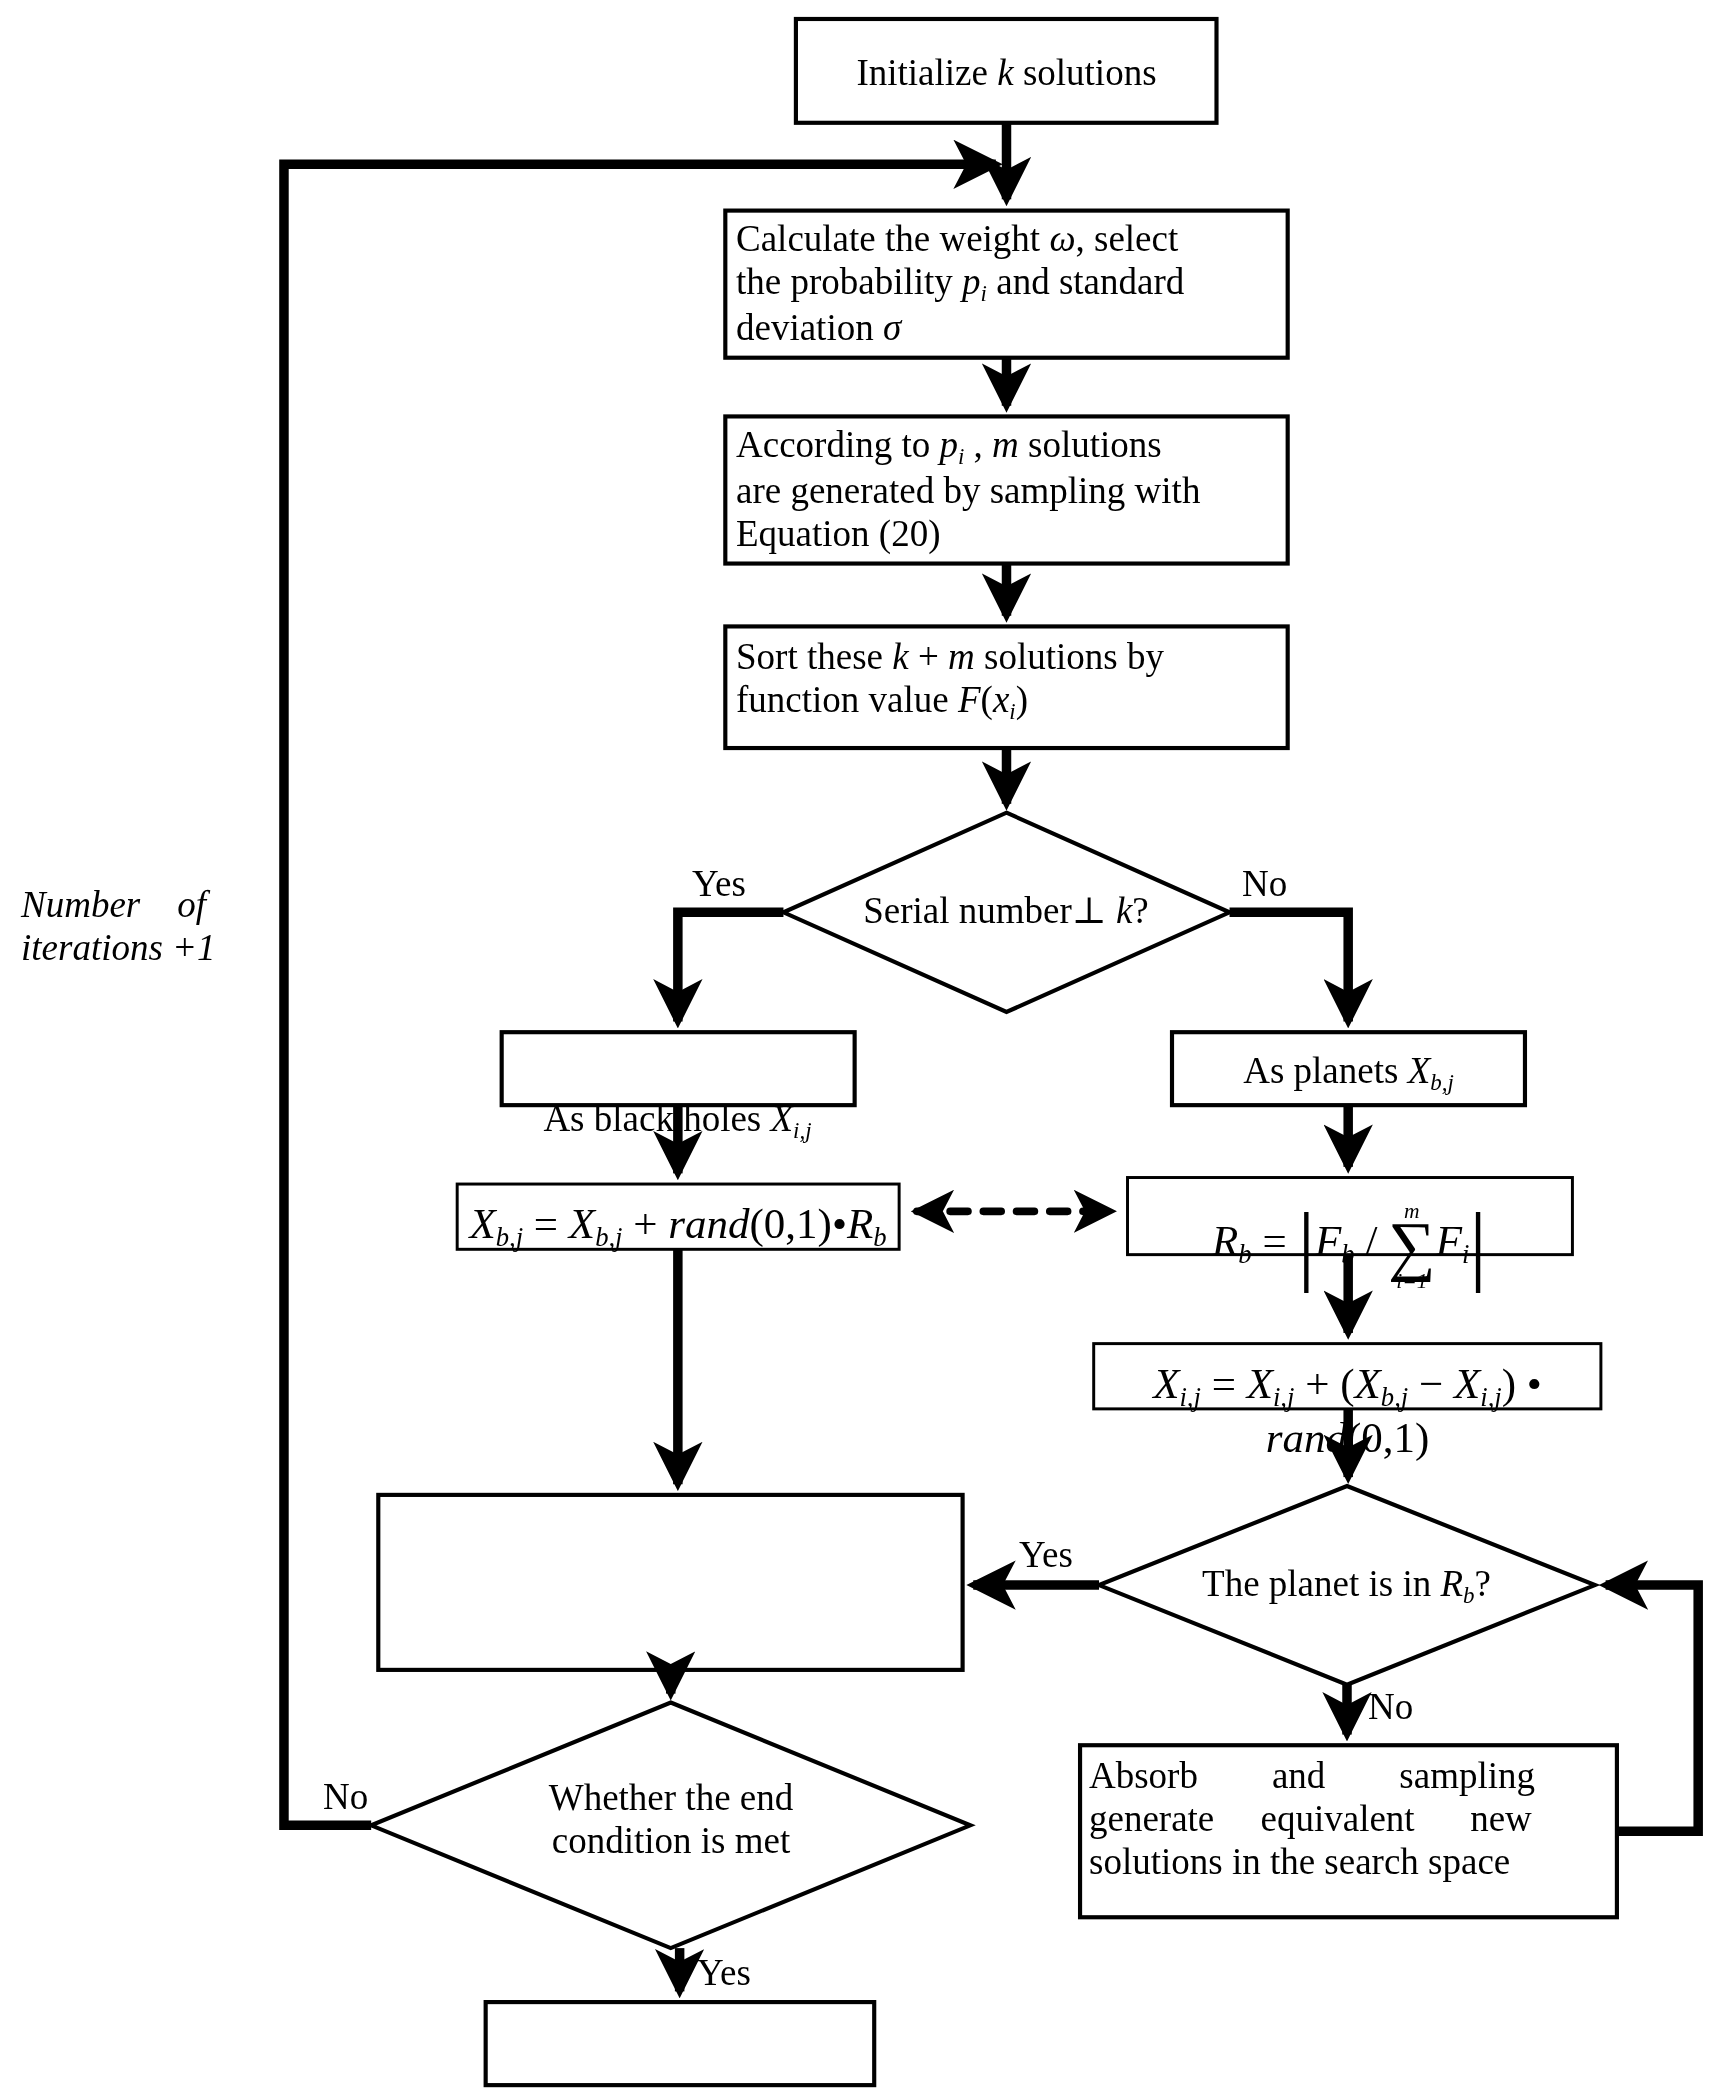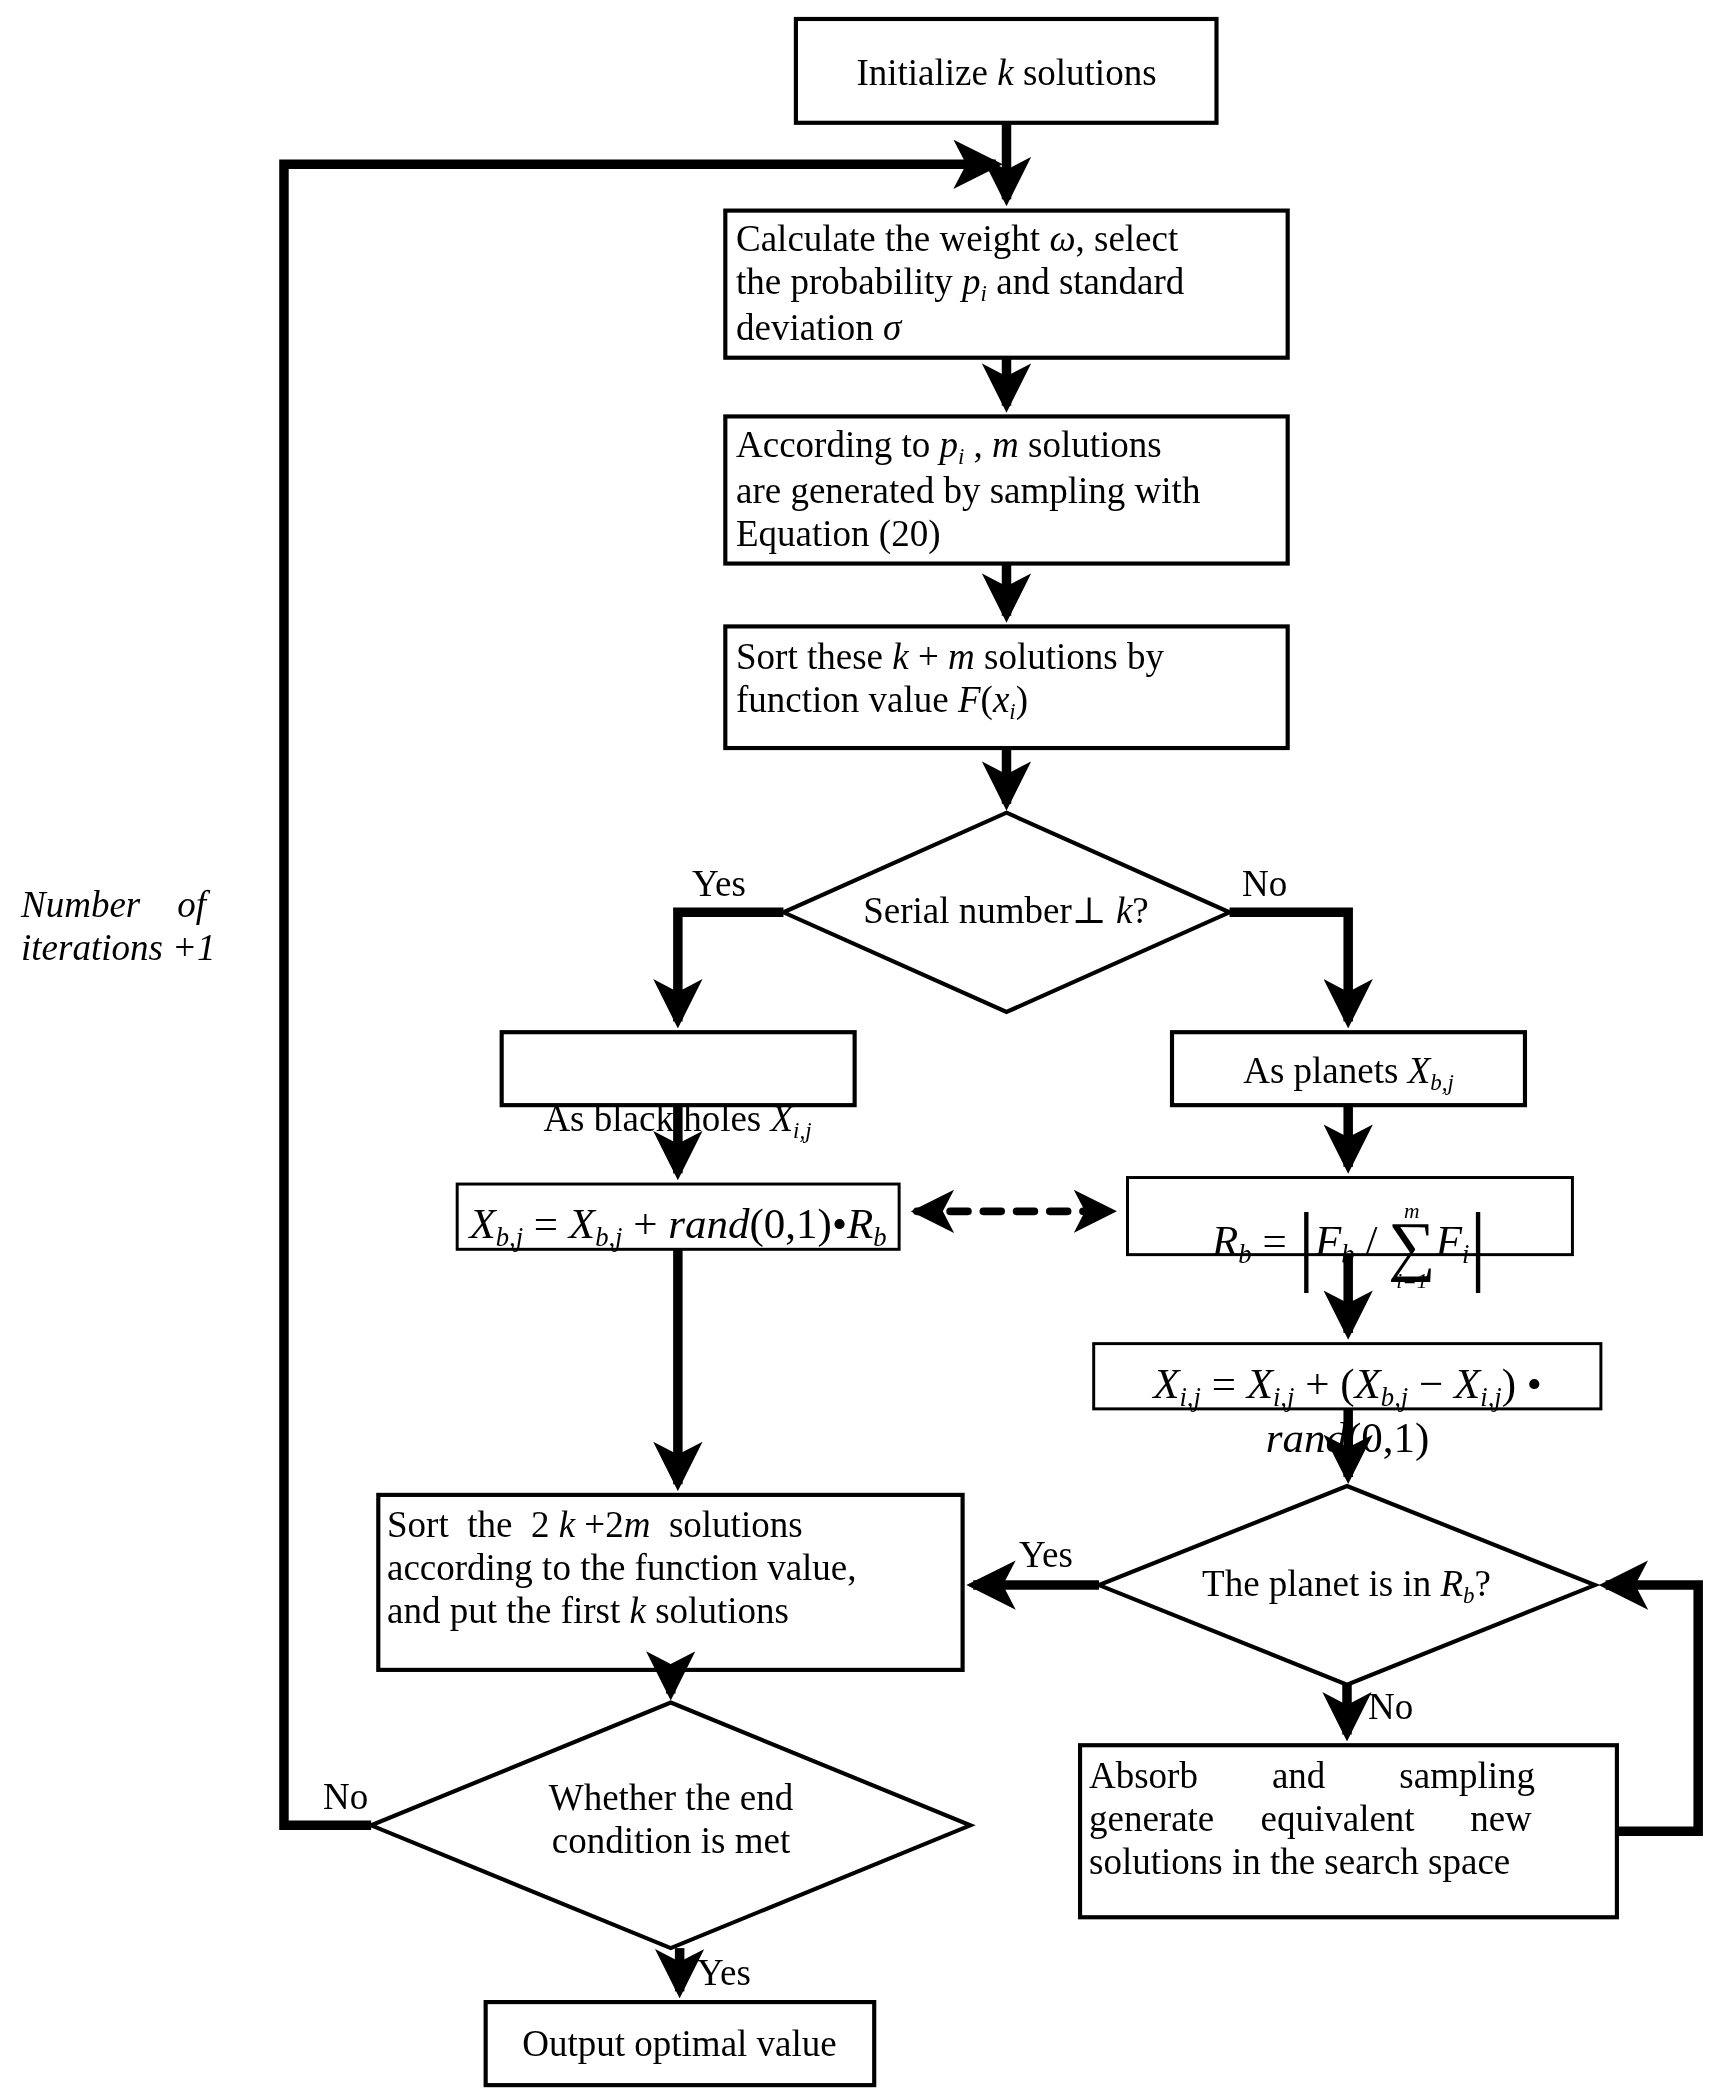--- a/index.html
+++ b/index.html
@@ -216,32 +216,30 @@
   <div class="txt body-txt center" style="left:501px; top:1050px; width:353px;margin-top:48px;"><span>As black holes </span><em class="it">X</em><sub>i,j</sub></div>
 
   <div class="txt body-txt center" style="left:1172px; top:1050px; width:353px;"><span>As planets </span><em class="it">X</em><sub>b,j</sub></div>
 
   <div class="txt formula center" style="left:457px; top:1199px; width:442px;"><em class="it">X</em><sub>b,j</sub><span class="up"> = </span><em class="it">X</em><sub>b,j</sub><span class="up"> + </span><em class="it">rand</em><span class="up">(0,1)•</span><em class="it">R</em><sub>b</sub></div>
 
   <div class="txt formula center" style="left:1127px; top:1194px; width:445px;"><em class="it">R</em><sub>b</sub><span class="up"> = </span><span class="vbar">|</span><em class="it">F</em><sub>b</sub><span class="up"> / </span><span class="sum-wrap"><span class="sum-lim">m</span><span class="sum-sym">∑</span><span class="sum-lim">i=1</span></span><em class="it">F</em><sub>i</sub><span class="vbar">|</span></div>
 
   <div class="txt formula center" style="left:1094px; top:1359px; width:507px;"><em class="it">X</em><sub>i,j</sub><span class="up"> = </span><em class="it">X</em><sub>i,j</sub><span class="up"> + (</span><em class="it">X</em><sub>b,j</sub><span class="up"> − </span><em class="it">X</em><sub>i,j</sub><span class="up">) • </span><em class="it">rand</em><span class="up">(0,1)</span></div>
 
-  <div class="txt body-txt justify" style="left:387px; top:1504px; width:567px;"><span>Sort  the  2 </span><em class="it">k</em><span> +2</span><em class="it">m</em><span>  solutions</span><br><span>according to the function value,</span><br><span>and put the first </span><em class="it">k</em><span> solutions</span></div>
 
   <div class="txt body-txt center" style="left:1115px; top:1563px; width:463px;"><span>The planet is in </span><em class="it">R</em><sub>b</sub><span>?</span></div>
 
   <div class="txt lbl" style="left:1019px; top:1534px;">Yes</div>
   <div class="txt lbl" style="left:1368px; top:1686px;">No</div>
 
   <div class="txt body-txt justify" style="left:1089px; top:1755px; width:522px;"><span>Absorb        and        sampling</span><br><span>generate     equivalent      new</span><br><span>solutions in the search space</span></div>
 
   <div class="txt body-txt center" style="left:481px; top:1777px; width:380px;"><span>Whether the end</span><br><span>condition is met</span></div>
 
   <div class="txt lbl" style="left:323px; top:1776px;">No</div>
   <div class="txt lbl" style="left:697px; top:1952px;">Yes</div>
 
-  <div class="txt body-txt center" style="left:485px; top:2023px; width:389px;">Output optimal value</div>
 
   <div class="txt body-txt" style="left:21px; top:884px; width:237px;font-style:italic;"><span>Number    of</span><br><span>iterations +1</span></div>
 
 </div>
 
 
 </body></html>

